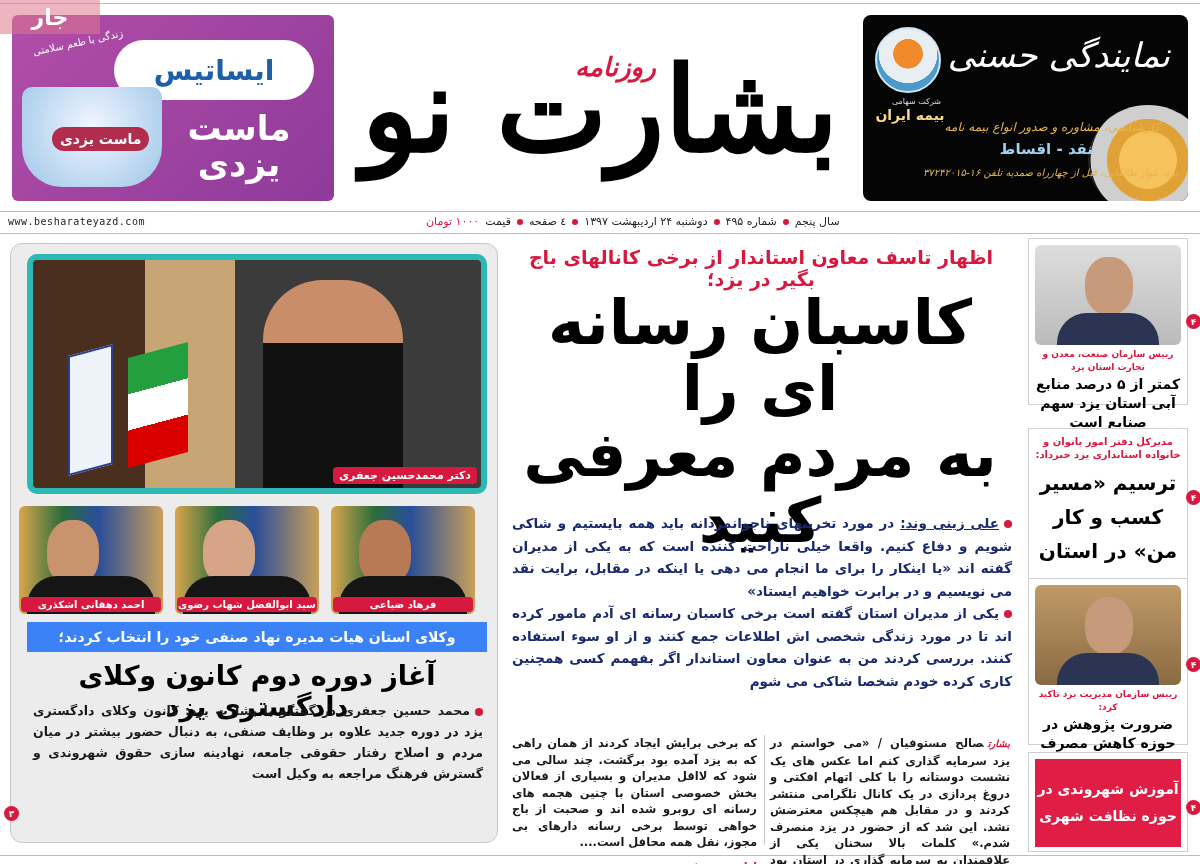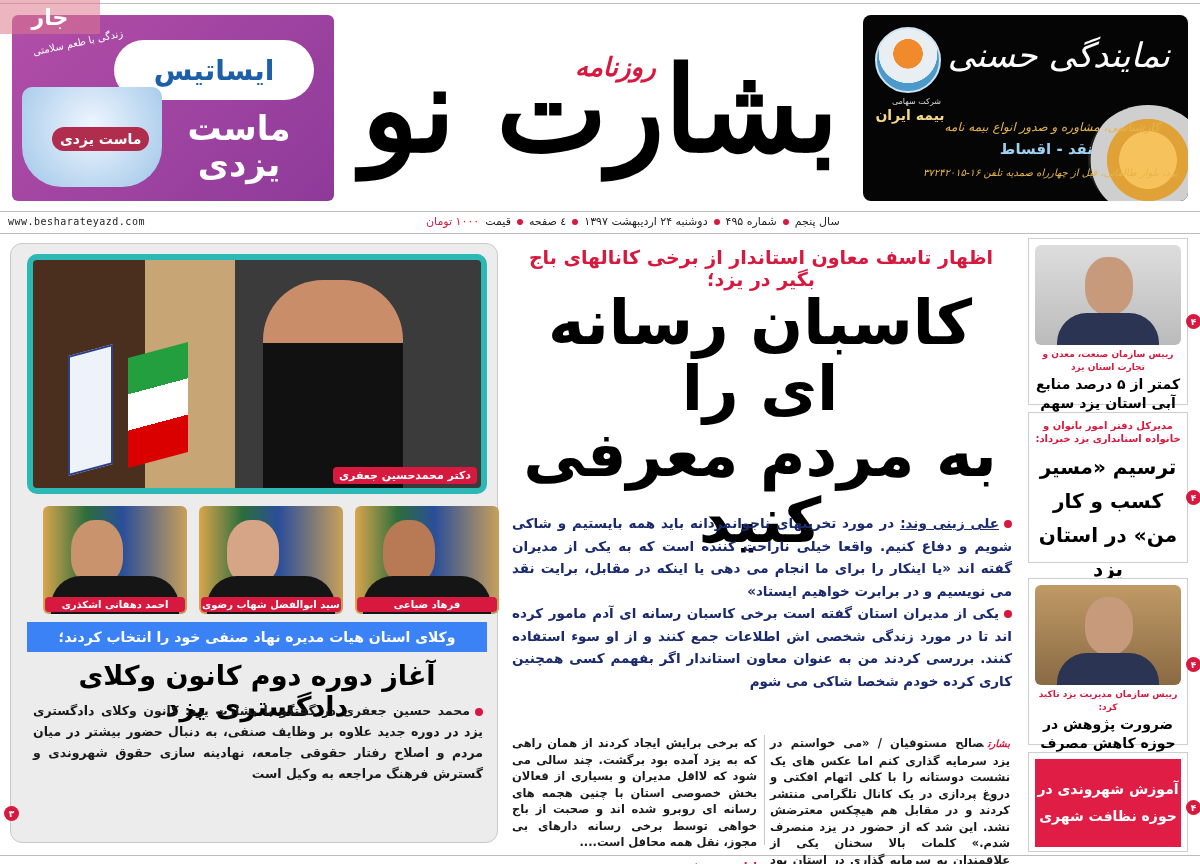--- a/index.html
+++ b/index.html
@@ -42,21 +42,21 @@
 
   
   .left-box { position: absolute; left: 10px; top: 243px; width: 488px; height: 600px; background: #ececec; border: 1px solid #c8c8c8; border-radius: 12px; }
   .photo-frame { position: absolute; left: 16px; top: 10px; width: 460px; height: 240px; border: 6px solid #2cb8b5; border-radius: 10px; background: linear-gradient(90deg,#4a2f1f 0 25%, #c7a574 25% 45%, #3b3b3b 45% 100%); overflow: hidden; }
   .photo-frame .person { position: absolute; left: 230px; top: 20px; width: 140px; height: 210px; background: linear-gradient(#c98d6a 0 30%, #111 30%); border-radius: 60px 60px 0 0; }
   .photo-frame .flag { position: absolute; left: 95px; top: 90px; width: 60px; height: 110px; background: linear-gradient(#239f40 0 33%, #fff 33% 66%, #da0000 66%); transform: skewY(-15deg); }
   .photo-frame .flag2 { position: absolute; left: 35px; top: 90px; width: 45px; height: 120px; background: #eef3fa; border: 2px solid #2b3f8c; transform: skewY(-15deg); }
   .caption-red { position: absolute; background: #d7193f; color: #fff; font-size: 11px; font-weight: bold; padding: 2px 6px; border-radius: 4px; white-space: nowrap; }
   .photo-frame .caption-red { right: 4px; bottom: 4px; }
 
-  .portraits { position: absolute; left: 32px; top: 262px; width: 456px; height: 108px; display: flex; flex-direction: row-reverse; gap: 12px; }
+  .portraits { position: absolute; left: 8px; top: 262px; width: 456px; height: 108px; display: flex; flex-direction: row-reverse; gap: 12px; }
   .portrait { position: relative; flex: 1; height: 108px; border-radius: 6px; background: linear-gradient(90deg,#d9a64d,#2c6d3b 30%,#2a4e9a 55%,#c8a05a); overflow: hidden; }
   .portrait .face { position: absolute; left: 28px; top: 14px; width: 52px; height: 64px; background: #c9936e; border-radius: 45% 45% 40% 40%; }
   .portrait .robe { position: absolute; left: 8px; right: 8px; bottom: 0; height: 38px; background: #151515; border-radius: 30px 30px 0 0; }
   .portrait .caption-red { left: 2px; right: 2px; bottom: 2px; text-align: center; font-size: 10px; padding: 2px 0; }
 
   .black-bar { position: absolute; left: 16px; top: 378px; width: 460px; height: 30px; background: #3b82f6; color: #fff; font-size: 14px; font-weight: bold; display: flex; align-items: center; justify-content: center; }
   .left-headline { position: absolute; left: 16px; top: 416px; width: 460px; text-align: center; font-size: 27px; font-weight: bold; color: #000; }
   .left-body { position: absolute; left: 22px; top: 456px; width: 450px; font-size: 12.5px; font-weight: bold; line-height: 21px; text-align: justify; color: #1a1a1a; }
   .bullet { display: inline-block; width: 8px; height: 8px; border-radius: 50%; background: #d7193f; margin-left: 5px; vertical-align: middle; }
   .page-badge { position: absolute; width: 15px; height: 15px; border-radius: 50%; background: #d7193f; color: #fff; font-size: 9px; font-weight: bold; display: flex; align-items: center; justify-content: center; }
@@ -74,21 +74,21 @@
   .vdivider { position: absolute; width: 1px; background: #c8c8c8; }
 
   
   .right-card { position: absolute; left: 1028px; width: 160px; border: 1px solid #cfcfcf; background: #fff; }
   .right-card .pic { position: relative; margin: 6px 6px 0 6px; height: 100px; border-radius: 6px; background: linear-gradient(#ddd,#bbb); overflow: hidden; }
   .right-card .pic .head { position: absolute; left: 50px; top: 12px; width: 48px; height: 58px; border-radius: 45%; background: #c79a7c; }
   .right-card .pic .body { position: absolute; left: 22px; right: 22px; bottom: 0; height: 32px; background: #2b3553; border-radius: 30px 30px 0 0; }
   .right-card .kick { color: #d7193f; font-size: 9px; text-align: center; margin-top: 3px; font-weight: bold; line-height: 13px; }
   .right-card .head-text { font-size: 14px; font-weight: bold; text-align: center; line-height: 19px; padding: 1px 4px 4px; color: #000; }
   .card-1 { top: 238px; height: 167px; }
-  .card-2 { top: 412px; height: 151px; }
+  .card-2 { top: 428px; height: 151px; }
   .card-2 .kick { font-size: 10px; margin-top: 6px; }
   .card-2 .head-text { font-size: 20px; line-height: 34px; margin-top: 4px; }
   .card-3 { top: 578px; height: 167px; }
   .card-4 { top: 752px; height: 100px; padding: 6px; }
   .card-4 .red-box { background: #e01e45; color: #fff; font-size: 14px; font-weight: bold; text-align: center; line-height: 27px; height: 88px; display: flex; align-items: center; justify-content: center; }
 </style>
 </head>
 <body>
 
 <div class="hline" style="top:3px;"></div>

